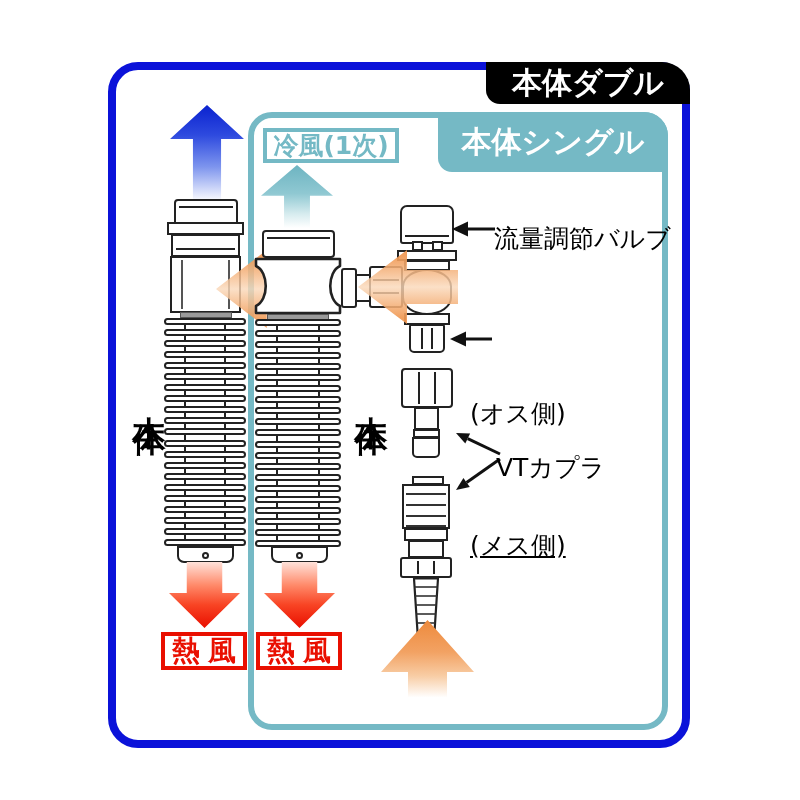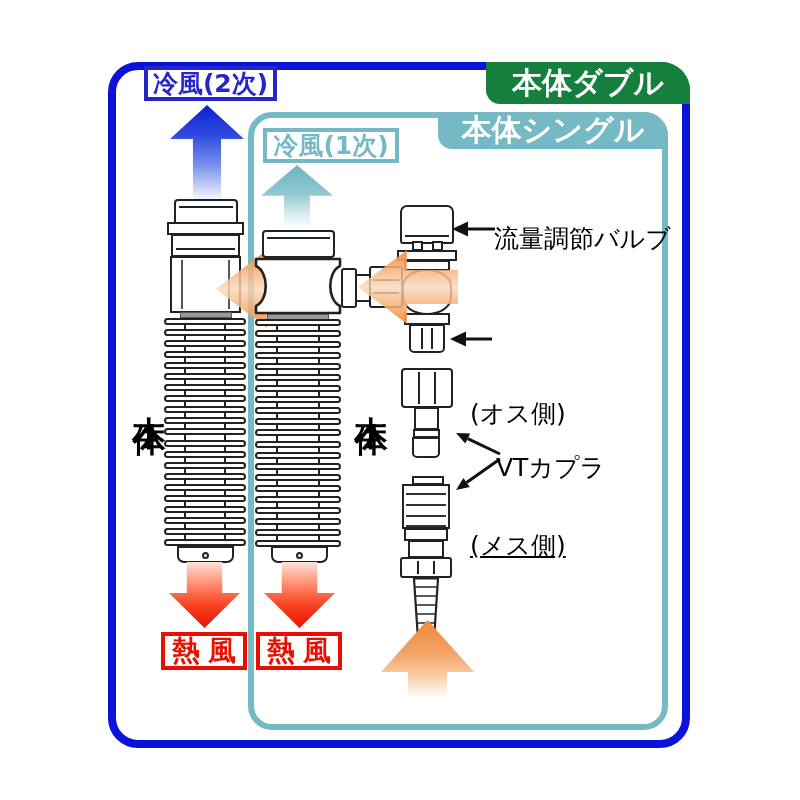--- a/index.html
+++ b/index.html
@@ -44,32 +44,29 @@
   .arrow-left-o2{clip-path:polygon(0 50%,49% 0,49% 27%,100% 27%,100% 73%,49% 73%,49% 100%);
       background:linear-gradient(180deg,rgba(240,152,82,.92) 8%,rgba(250,216,185,.8) 50%,rgba(240,152,82,.92) 92%);}
   .rib{position:absolute;left:2px;right:2px;height:2px;background:#333;}
 </style>
 </head>
 <body>
 
 <div id="stage">
 
   <div class="abs" style="left:108px;top:62px;width:582px;height:686px;border:8px solid #0b12d9;border-radius:30px;background:#fff;box-sizing:border-box;"></div>
-  <div class="hdr" style="left:486px;top:62px;width:204px;height:42px;background:#15803d;border-radius:0 28px 0 14px;">
+  <div class="hdr" style="left:486px;top:62px;width:204px;height:42px;background:#000000;border-radius:0 28px 0 14px;">
     <span>本体ダブル</span>
   </div>
 
   <div class="abs" style="left:248px;top:112px;width:420px;height:618px;border:6px solid #75b9c5;border-radius:24px;background:transparent;box-sizing:border-box;z-index:1;"></div>
-  <div class="hdr" style="left:438px;top:112px;width:230px;height:37px;background:#75b9c5;border-radius:0 24px 0 14px;z-index:1;">
+  <div class="hdr" style="left:438px;top:112px;width:230px;height:60px;background:#75b9c5;border-radius:0 24px 0 14px;z-index:1;">
     <span>本体シングル</span>
   </div>
 
-  <div class="label-box" style="left:144px;top:66px;width:133px;height:35px;border:4px solid #2525cc;color:#2525cc;font-size:25px;z-index:2;">
-    <span>冷風(2次)</span>
-  </div>
   <div class="arrow arrow-up-blue" style="left:170px;top:105px;width:74px;height:100px;z-index:2;"></div>
 
   <div class="label-box" style="left:263px;top:128px;width:136px;height:35px;border:4px solid #74b9c5;color:#74b9c5;font-size:25px;z-index:2;">
     <span>冷風(1次)</span>
   </div>
   <div class="arrow arrow-up-teal" style="left:261px;top:165px;width:72px;height:63px;z-index:2;"></div>
 
   <div>
     <div class="part lip" style="left:174px;top:199px;width:64px;height:25px;border-radius:4px 4px 2px 2px;z-index:2;"></div>
     <div class="part" style="left:167px;top:222px;width:77px;height:13px;z-index:2;"></div>

